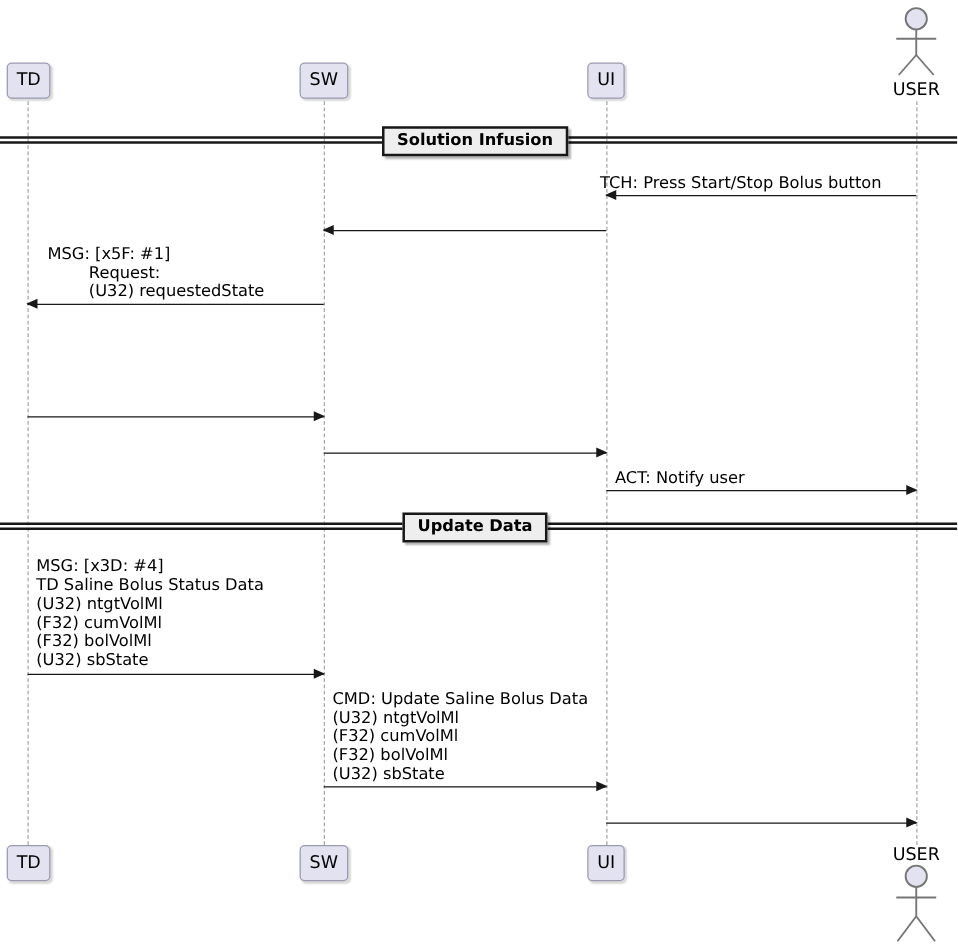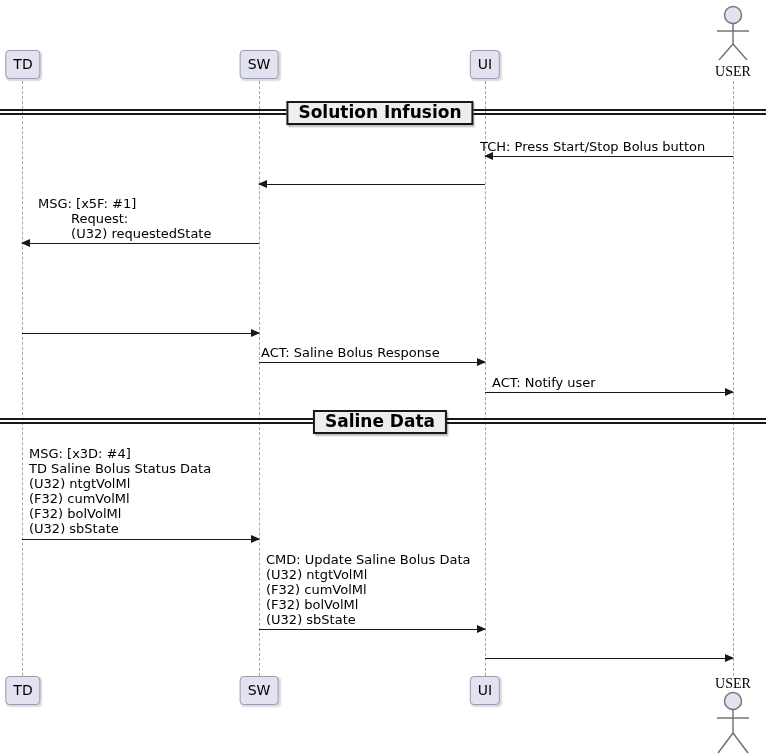--- a/index.html
+++ b/index.html
@@ -19,37 +19,37 @@
     white-space:nowrap;
     text-align:right;
   }
   .divider-line {
     position:absolute; left:0; width:766px; height:2px;
     border-top:2px solid #181818; border-bottom:2px solid #181818;
   }
   .divider-box {
     position:absolute; left:380px; transform:translateX(-50%);
     background:#EEEEEE; border:2px solid #181818;
-    padding:2px 10px 3px; font-size:17px; font-weight:bold; line-height:15px;
+    padding:2px 10px 3px; font-size:13px; font-weight:bold; line-height:15px;
     box-shadow:2px 2px 1.5px rgba(0,0,0,0.3);
     white-space:nowrap;
   }
   .msg-label {
     position:absolute; font-size:13px; line-height:15px;
     white-space:pre; color:#000;
   }
   .arrow { position:absolute; height:0; border-top:1px solid #181818; }
   .head { position:absolute; width:0; height:0; top:-5px;
           border-top:4.5px solid transparent; border-bottom:4.5px solid transparent; }
   .head.right { right:-1px; border-left:9px solid #181818; }
   .head.left  { left:-1px;  border-right:9px solid #181818; }
   .actor { position:absolute; }
   .actor-label {
     position:absolute; transform:translateX(-50%);
-    font-size:14px; line-height:14px; white-space:nowrap;font-family:Liberation Serif, serif;
+    font-size:14px; line-height:14px; white-space:nowrap;
   }
 </style>
 </head>
 <body>
 
 <div class="diagram">
 
   <div class="lifeline" style="left:22px"></div>
   <div class="lifeline" style="left:259px"></div>
   <div class="lifeline" style="left:485px"></div>
@@ -84,32 +84,31 @@
         Request:
         (U32) requestedState</div>
   <div class="arrow" style="left:22px; top:243px; width:237px">
     <div class="head left"></div>
   </div>
 
   <div class="arrow" style="left:22px; top:333px; width:237px">
     <div class="head right"></div>
   </div>
 
-  <div class="msg-label" style="left:261px; top:345px">ACT: Saline Bolus Response</div>
   <div class="arrow" style="left:259px; top:362px; width:226px">
     <div class="head right"></div>
   </div>
 
   <div class="msg-label" style="left:492px; top:375px">ACT: Notify user</div>
   <div class="arrow" style="left:485px; top:392px; width:248px">
     <div class="head right"></div>
   </div>
 
   <div class="divider-line" style="top:418px"></div>
-  <div class="divider-box" style="top:410px">Saline Data</div>
+  <div class="divider-box" style="top:410px">Update Data</div>
 
   <div class="msg-label" style="left:29px; top:446px">MSG: [x3D: #4]
 TD Saline Bolus Status Data
 (U32) ntgtVolMl
 (F32) cumVolMl
 (F32) bolVolMl
 (U32) sbState</div>
   <div class="arrow" style="left:22px; top:539px; width:237px">
     <div class="head right"></div>
   </div>

